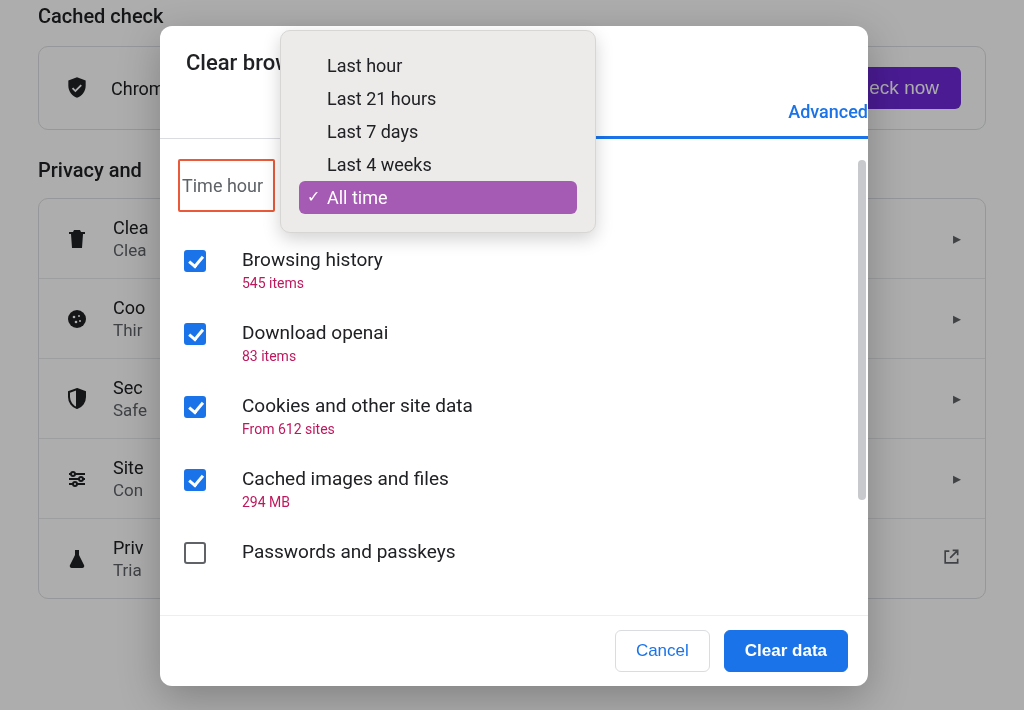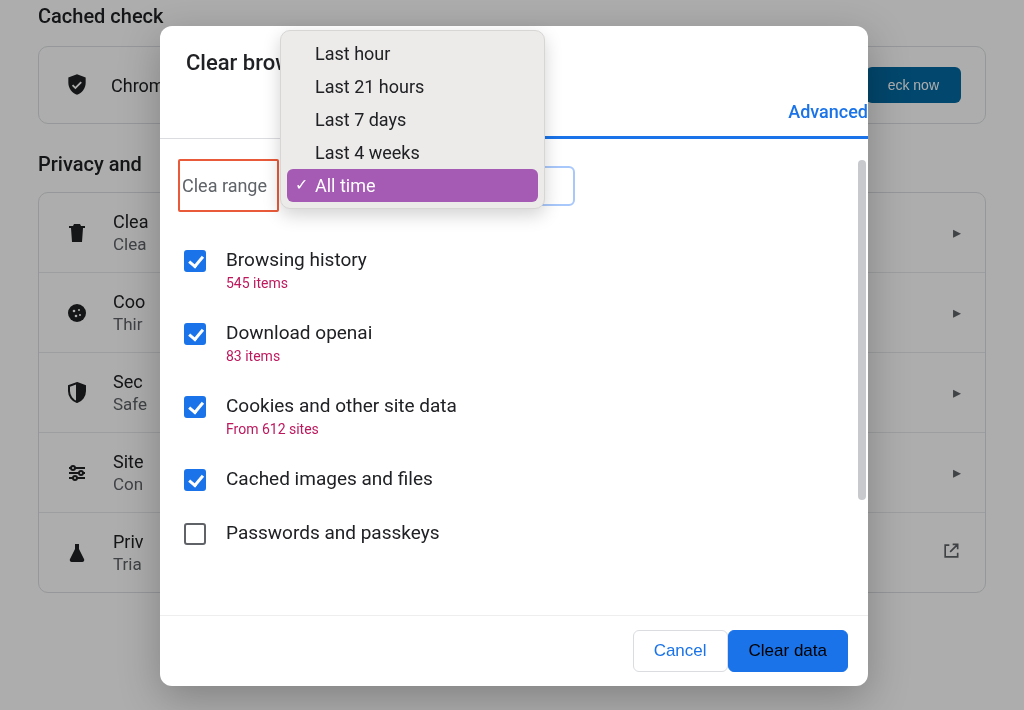--- a/index.html
+++ b/index.html
@@ -29,26 +29,26 @@
       border-radius: 10px;
       padding: 20px 24px;
       display: flex;
       align-items: center;
       gap: 20px;
       margin-bottom: 28px;
     }
     .bg-icon { width: 28px; height: 28px; display:flex; align-items:center; justify-content:center; }
     .bg-label { font-size: 18px; color: #202124; flex:1; }
     .bg-btn {
-      background: #0369a1;
+      background: #6d28d9;
       color: #fff;
       border: none;
       border-radius: 6px;
       padding: 10px 22px;
-      font-size: 14px;
+      font-size: 19px;
       font-weight: 500;
     }
     .bg-section-title {
       font-size: 20px;
       font-weight: 500;
       color: #202124;
       margin: 4px 0 16px;
     }
     .bg-list {
       border: 1px solid #dcdfe3;
@@ -139,21 +139,21 @@
       border: 2px solid #a8c7fa;
       border-radius: 6px;
       width: 280px;
       height: 40px;
       background:#fff;
     }
 
     .opt-row {
       display:flex;
       align-items:flex-start;
-      gap: 20px;
+      gap: 36px;
       padding: 8px 6px 22px 6px;
     }
     .chk {
       width: 22px;
       height: 22px;
       border-radius: 3px;
       border: 2px solid #5f6368;
       margin-top: 2px;
       display:flex;
       align-items:center;
@@ -173,58 +173,59 @@
     }
     .opt-text { flex:1; }
     .opt-title { font-size: 19px; color:#202124; }
     .opt-sub { font-size: 14px; color:#be185d; margin-top:4px; }
 
     .footer {
       border-top: 1px solid #eee;
       padding: 14px 20px;
       display:flex;
       justify-content:flex-end;
+      gap: 14px;
     }
     .btn {
       border-radius: 6px;
       font-size: 17px;
       padding: 10px 20px;
       cursor:pointer;
     }
     .btn-cancel {
       background:#fff;
       border:1px solid #dadce0;
       color:#1a73e8;
     }
     .btn-primary {
       background:#1a73e8;
       border:1px solid #1a73e8;
-      color:#000000;
-      font-weight:400;
+      color:#ffffff;
+      font-weight:700;
     }
 
     .scrollbar-fake {
       position:absolute;
       right: 2px;
       top: 134px;
       width: 8px;
       height: 340px;
       background: #c7c9cc;
       border-radius: 5px;
     }
 
     .dropdown {
       position: absolute;
       left: 280px;
       top: 30px;
-      width: 265px;
+      width: 316px;
       background: #ecebe9;
       border: 1px solid #d7d6d4;
       border-radius: 10px;
-      padding: 6px;
+      padding: 18px;
       box-shadow: 0 6px 18px rgba(0,0,0,0.18);
       z-index: 5;
     }
     .dd-item {
       font-size: 18px;
       color: #202124;
       padding: 6px 14px 6px 28px;
       border-radius: 6px;
       cursor:pointer;
       position:relative;
@@ -339,21 +340,21 @@
 <div class="dialog">
   <div class="dlg-title">Clear brow</div>
   <div class="tabs">
     <div class="tab"></div>
     <div class="tab active">Advanced</div>
   </div>
 
   <div class="body">
     <div class="time-row">
       <div class="time-label-box">
-        <span class="time-label">Clea range</span>
+        <span class="time-label">Time hour</span>
       </div>
       <div class="time-select"></div>
     </div>
 
     <div id="opts">
         <div class="opt-row">
           <div class="chk checked"></div>
           <div class="opt-text">
             <div class="opt-title">Browsing history</div>
             <div class="opt-sub">545 items</div>
@@ -370,20 +371,21 @@
           <div class="chk checked"></div>
           <div class="opt-text">
             <div class="opt-title">Cookies and other site data</div>
             <div class="opt-sub">From 612 sites</div>
           </div>
         </div>
         <div class="opt-row">
           <div class="chk checked"></div>
           <div class="opt-text">
             <div class="opt-title">Cached images and files</div>
+            <div class="opt-sub">294 MB</div>
           </div>
         </div>
         <div class="opt-row">
           <div class="chk"></div>
           <div class="opt-text">
             <div class="opt-title">Passwords and passkeys</div>
           </div>
         </div>
       </div>
   </div>

